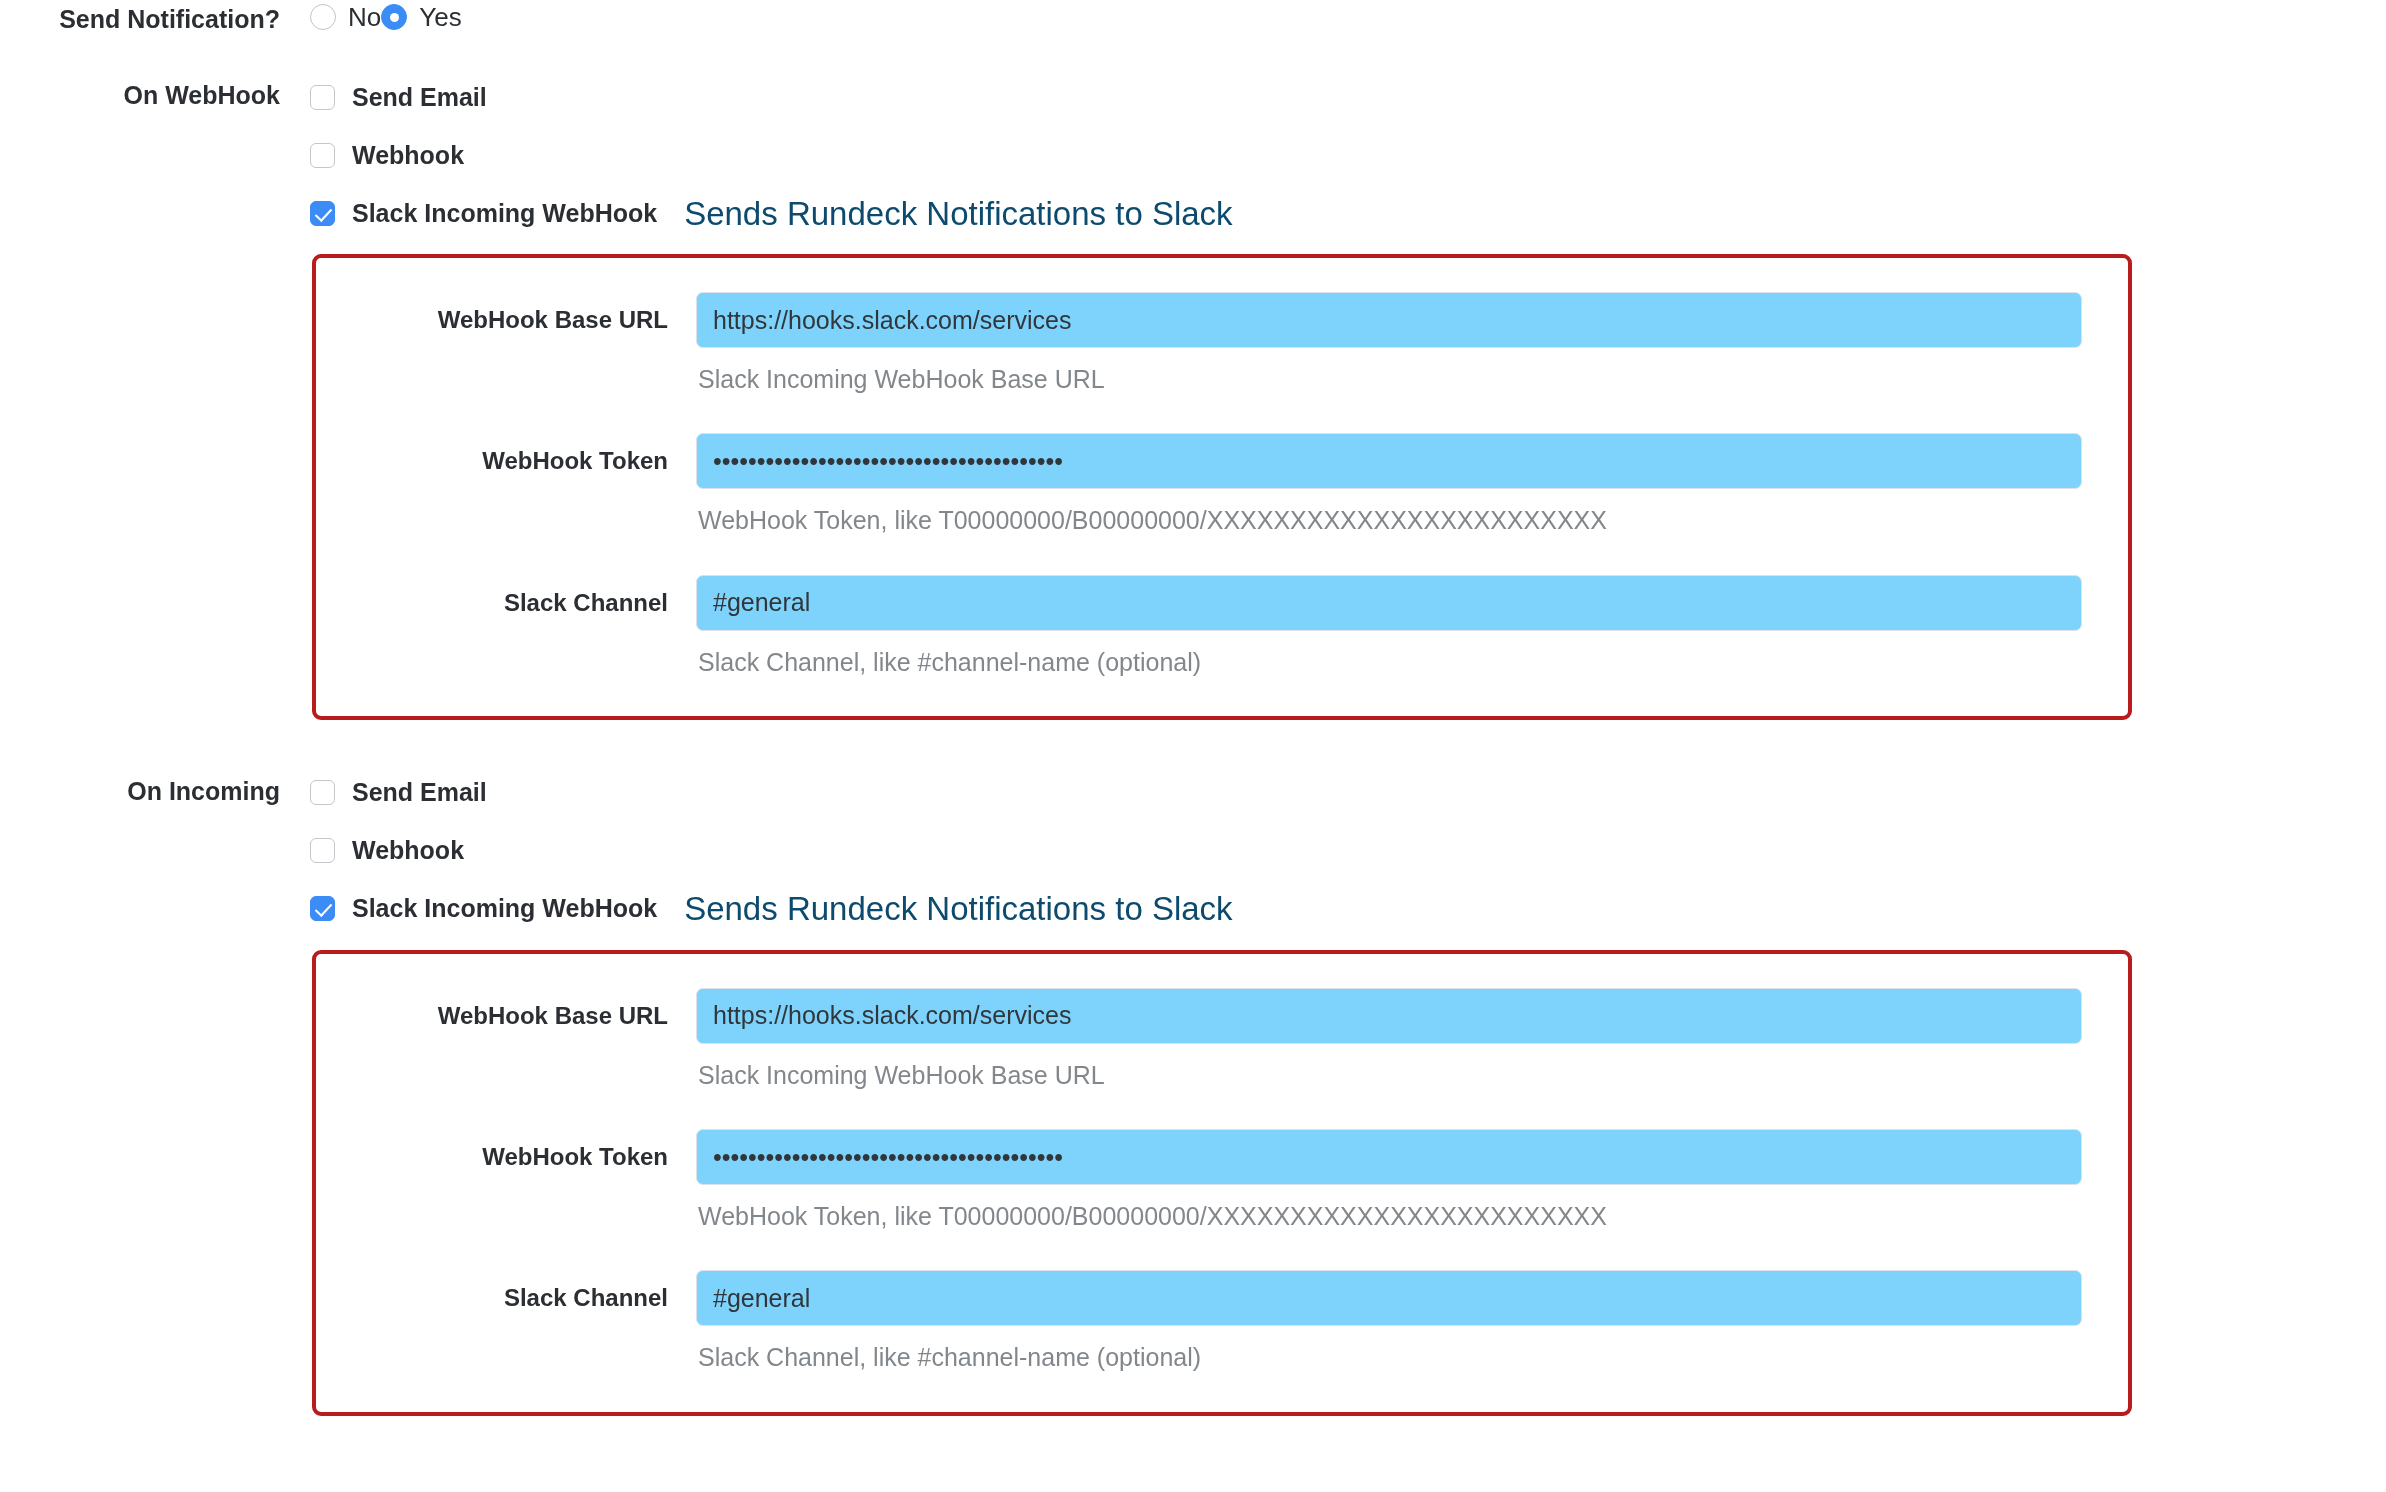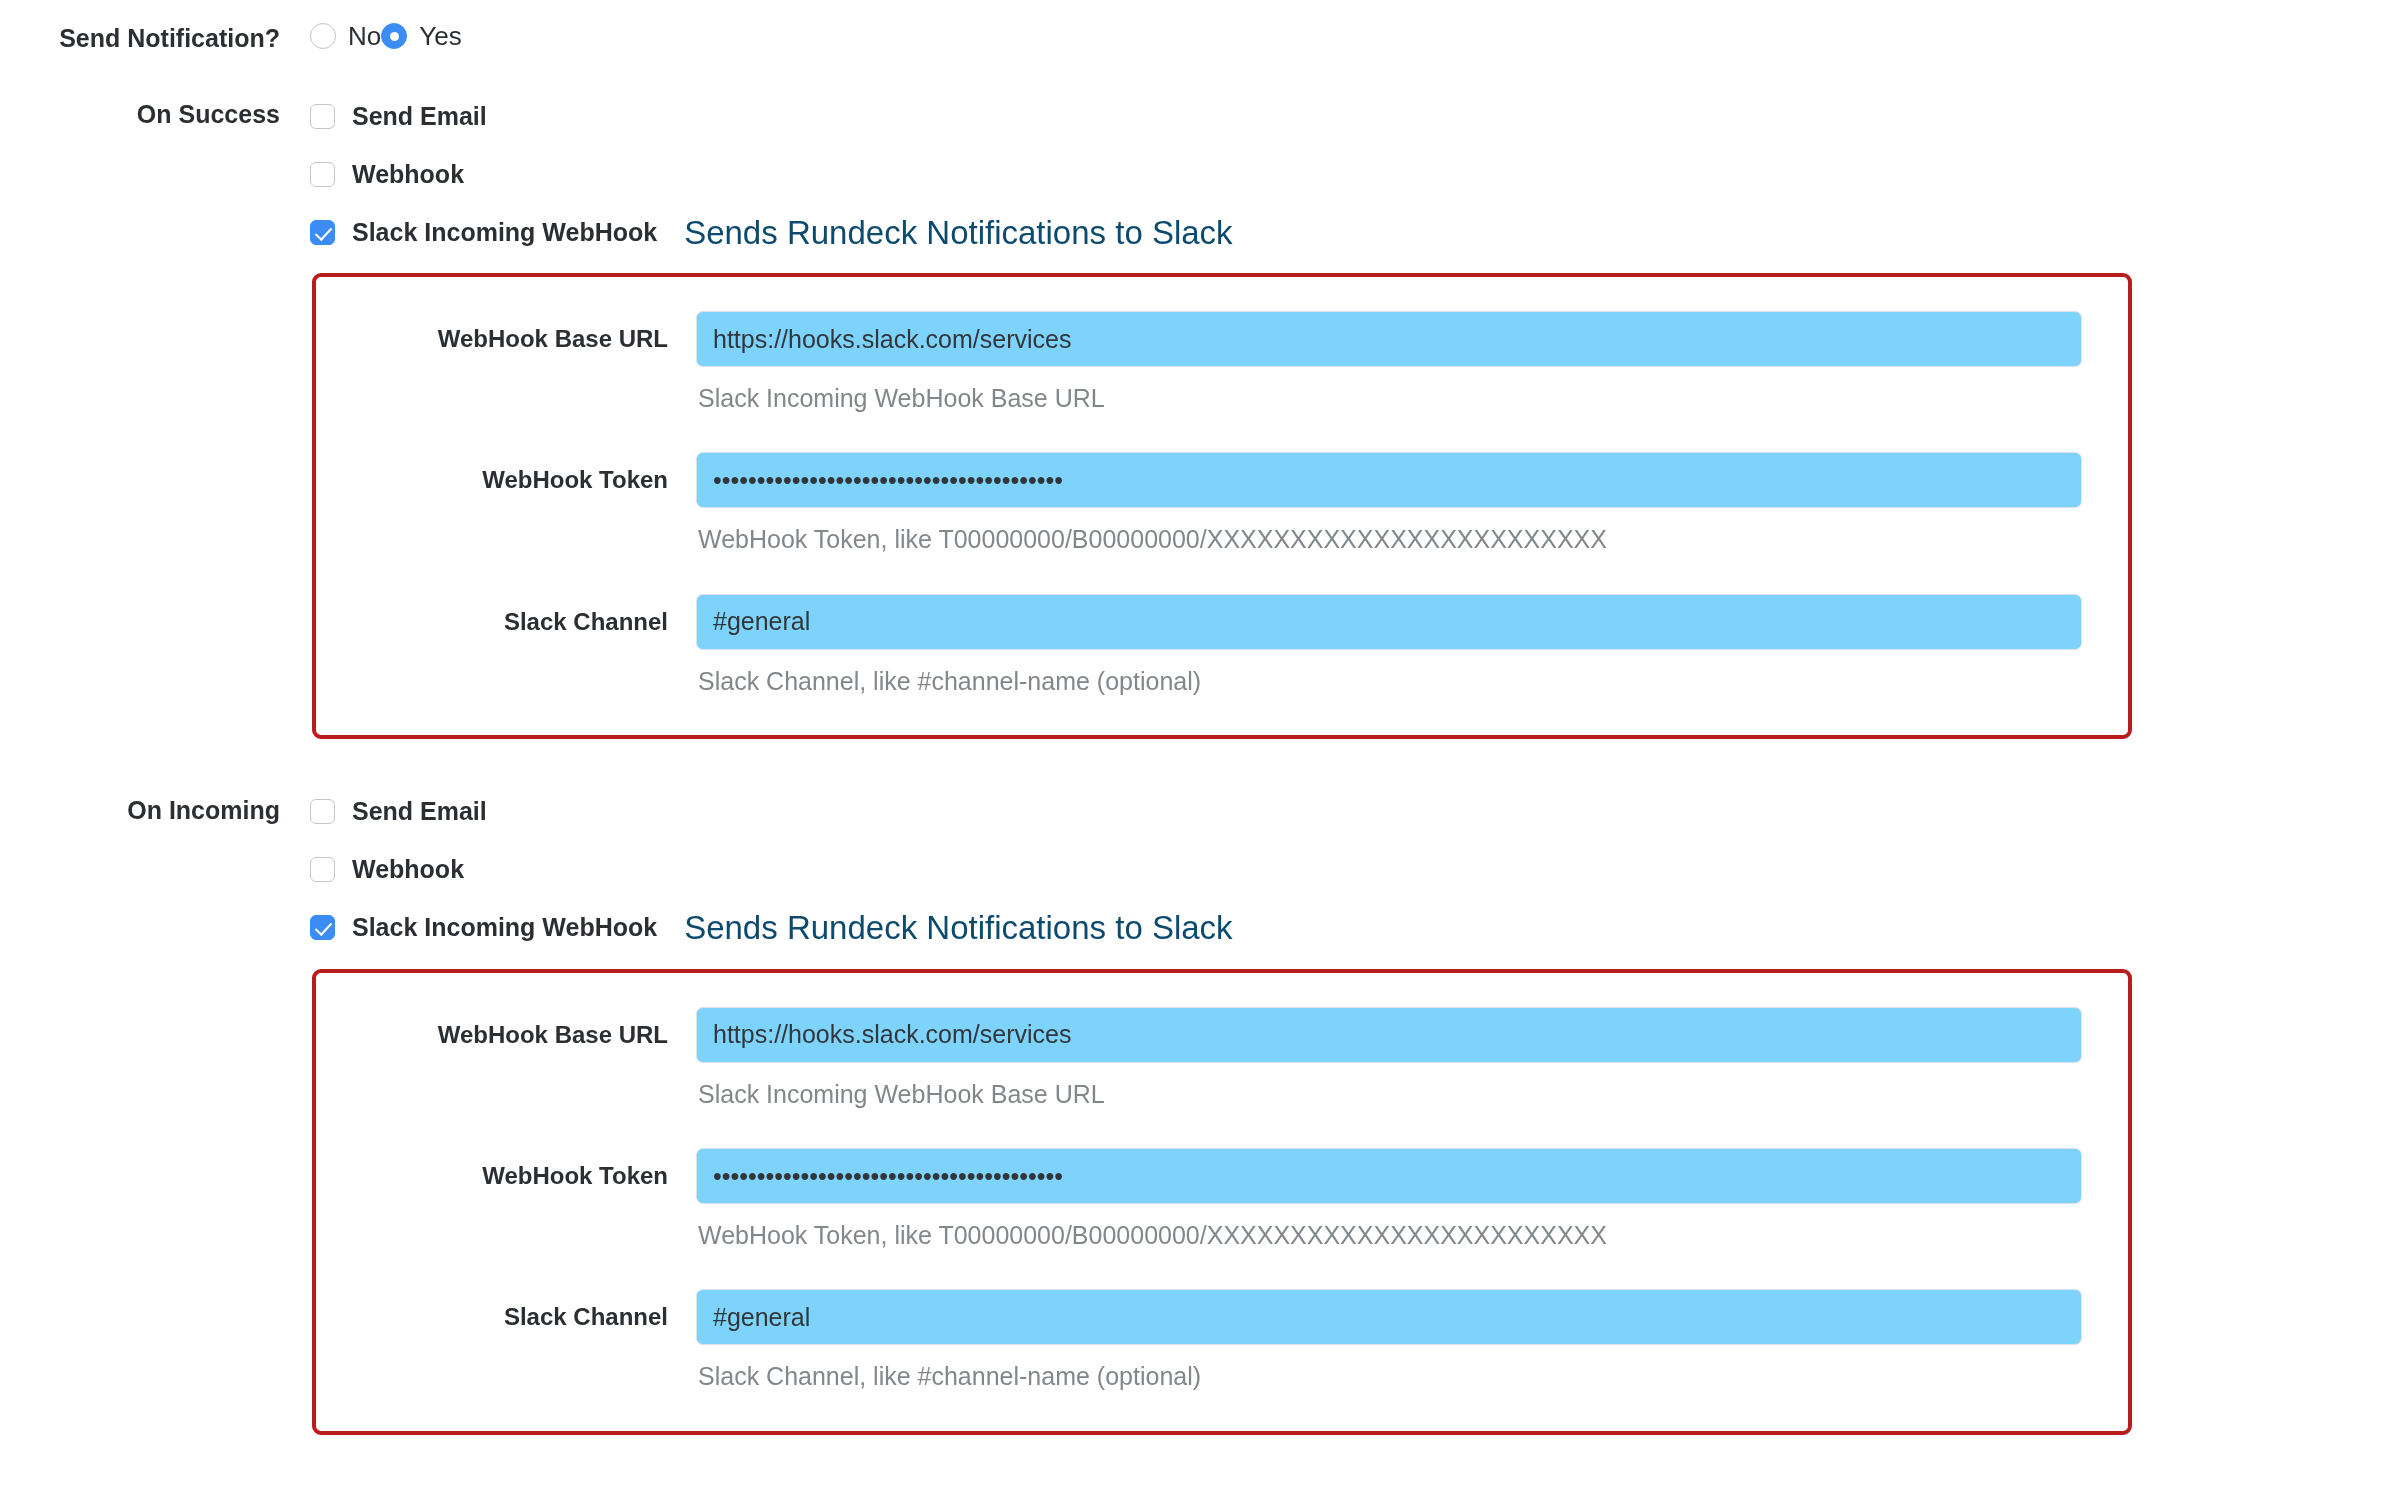--- a/index.html
+++ b/index.html
@@ -11,21 +11,21 @@
     width: 2386px;
     height: 1492px;
     font-family: "Liberation Sans", sans-serif;
     color: #2f3337;
     overflow: hidden;
   }
 
   .form {
     position: relative;
     width: 2148px;
-    padding-top: 23px;
+    padding-top: 4px;
   }
 
   
   .row {
     display: flex;
     align-items: flex-start;
     width: 100%;
   }
 
   .row-label {
@@ -209,21 +209,21 @@
           <span class="radio-text">Yes</span>
         </label>
 
       </div>
     </div>
   </div>
 
   <div class="block-gap"></div>
 
   <div class="row">
-    <div class="row-label">On Success</div>
+    <div class="row-label">On WebHook</div>
     <div class="row-control">
 
       <div class="check-row">
         <span class="check-box"></span>
         <span class="check-label">Send Email</span>
       </div>
 
       <div class="check-row">
         <span class="check-box"></span>
         <span class="check-label">Webhook</span>

